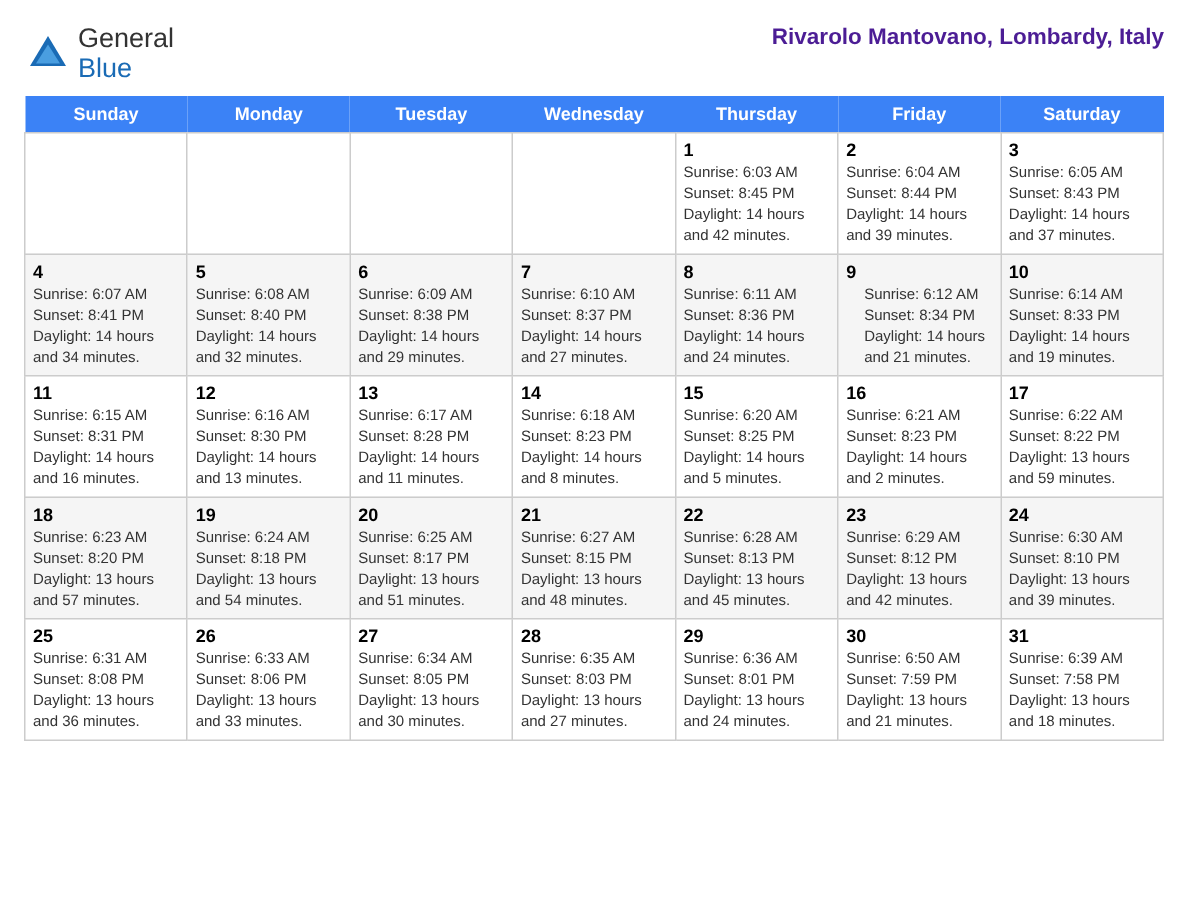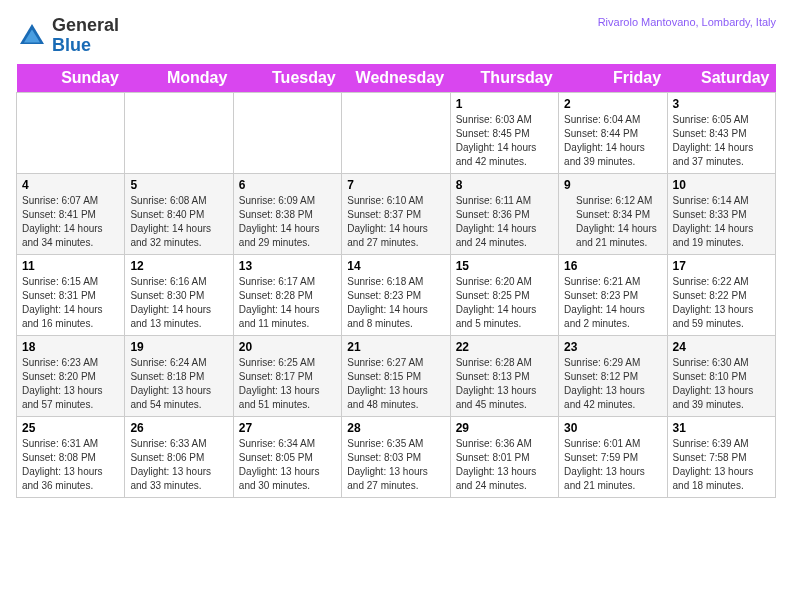--- a/index.html
+++ b/index.html
@@ -16,54 +16,54 @@
       align-items: flex-start;
       margin-bottom: 8px;
     }
     .logo {
       display: flex;
       align-items: center;
       gap: 4px;
     }
     .logo-text {
       font-size: 18px;
-      font-weight: bold;
+      font-weight: normal;
       line-height: 1.1;
     }
     .logo-general { color: #333; }
     .logo-blue { color: #1a6bb5; }
     .logo-icon {
       width: 32px;
       height: 32px;
     }
     .title-block {
       text-align: right;
     }
     .calendar-title {
       font-size: 36px;
       font-weight: bold;
       color: #333;
       line-height: 1.1;
     }
     .calendar-subtitle {
-      font-size: 11px;
-      color: #8b5cf6;
-      font-weight: normal;
+      font-size: 15px;
+      color: #4c1d95;
+      font-weight: bold;
     }
     table {
       width: 100%;
       border-collapse: collapse;
       font-size: 10.5px;
     }
     thead th {
-      background: #d946ef;
+      background: #3b82f6;
       color: #fff;
-      text-align: right;
+      text-align: center;
       padding: 5px 6px;
-      font-size: 16px;
+      font-size: 12px;
       font-weight: bold;
     }
     tbody td {
       border: 1px solid #ccc;
       vertical-align: top;
       padding: 4px 5px;
       width: calc(100% / 7);
       min-height: 80px;
       background: #fff;
     }
@@ -299,21 +299,21 @@
 Daylight: 13 hours and 27 minutes.</div>
         </td>
         <td>
           <span class="day-number">29</span>
           <div class="day-info" style="white-space: pre-line;">Sunrise: 6:36 AM
 Sunset: 8:01 PM
 Daylight: 13 hours and 24 minutes.</div>
         </td>
         <td>
           <span class="day-number">30</span>
-          <div class="day-info" style="white-space: pre-line;">Sunrise: 6:01 AM
+          <div class="day-info" style="white-space: pre-line;">Sunrise: 6:50 AM
 Sunset: 7:59 PM
 Daylight: 13 hours and 21 minutes.</div>
         </td>
         <td>
           <span class="day-number">31</span>
           <div class="day-info" style="white-space: pre-line;">Sunrise: 6:39 AM
 Sunset: 7:58 PM
 Daylight: 13 hours and 18 minutes.</div>
         </td>
       </tr>

